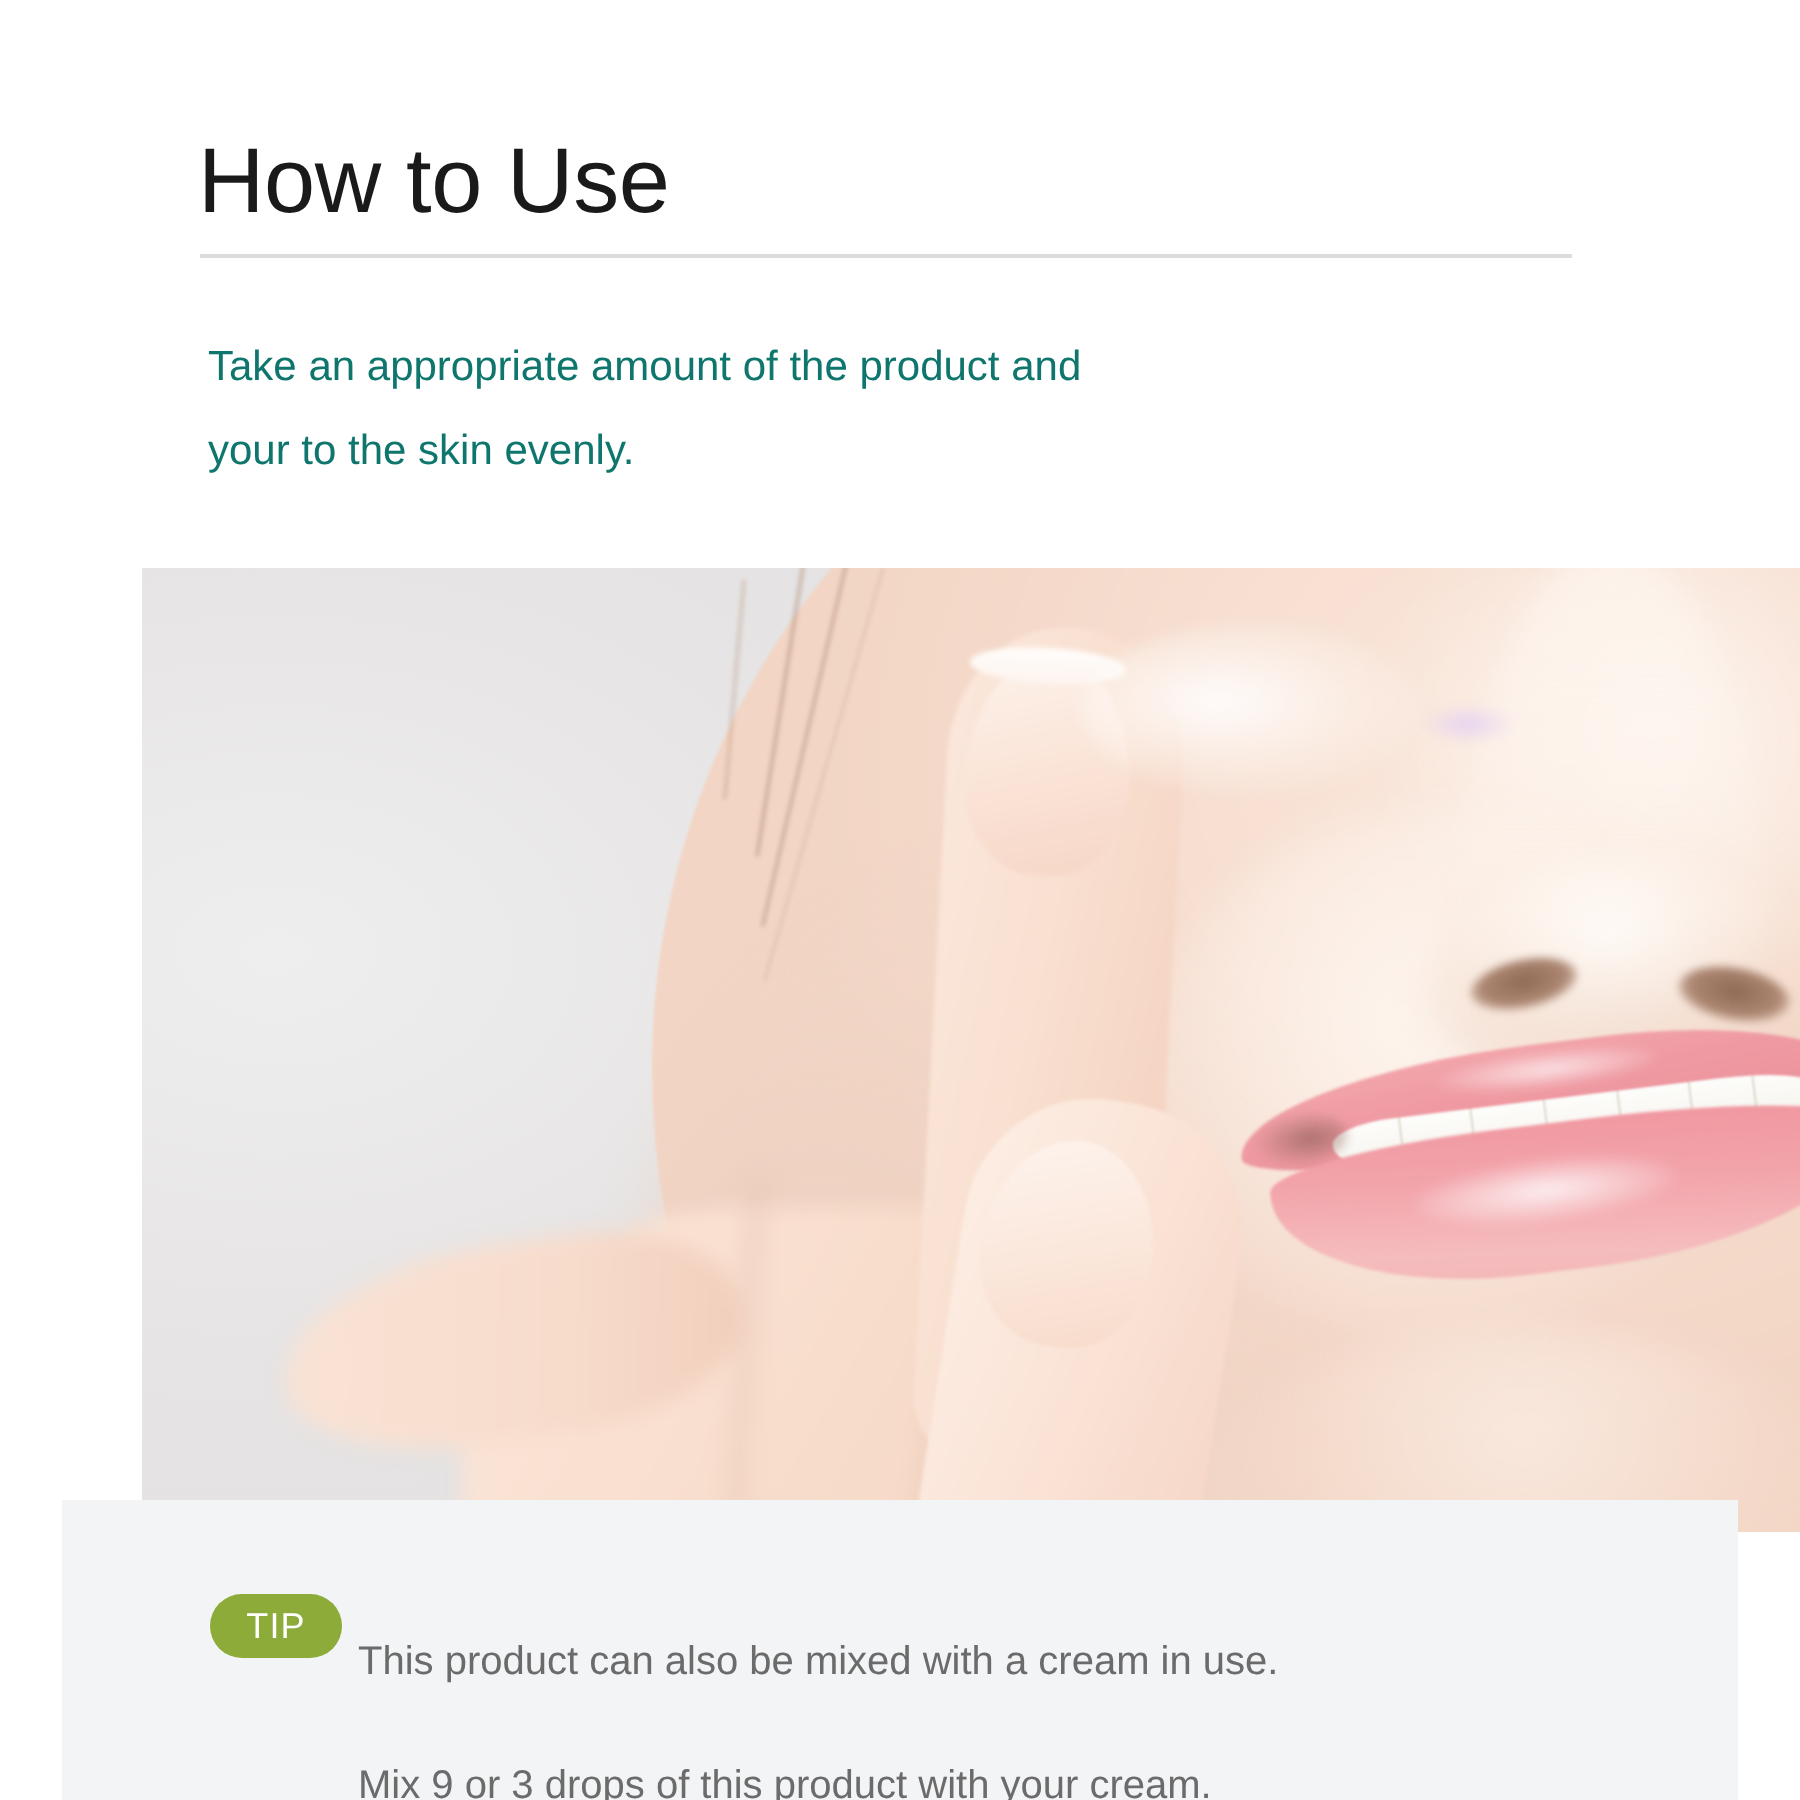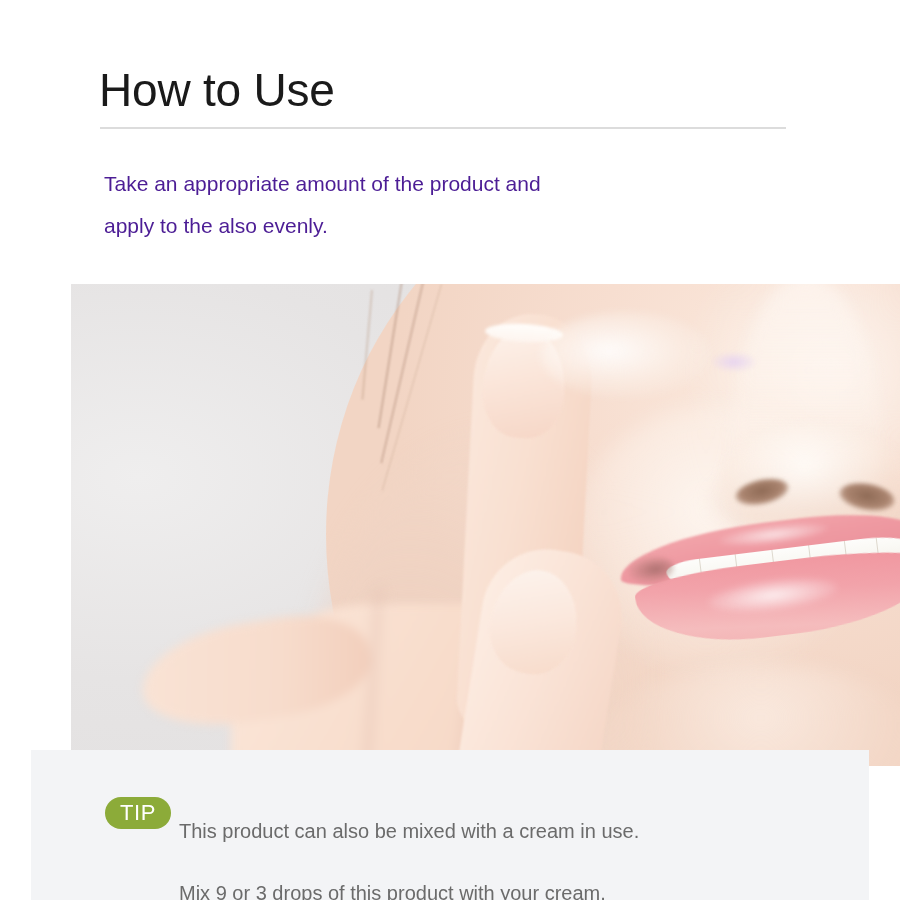--- a/index.html
+++ b/index.html
@@ -46,21 +46,21 @@
   }
 
   
   .intro {
     position: absolute;
     left: 104px;
     top: 163px;
     width: 640px;
     font-size: 21px;
     line-height: 42px;
-    color: #4c1d95;
+    color: #0f766e;
     font-weight: 400;
   }
   .intro div { white-space: nowrap; }
 
   
   .photo {
     position: absolute;
     left: 31px;
     top: 268px;
     width: 838px;
@@ -391,21 +391,21 @@
 
   .tip-pill {
     position: absolute;
     left: 74px;
     top: 47px;
     width: 66px;
     height: 32px;
     border-radius: 16px;
     background: #8cab39;
     color: #ffffff;
-    font-size: 22px;
+    font-size: 18px;
     line-height: 32px;
     text-align: center;
     letter-spacing: 0.6px;
   }
 
   .tip-text {
     position: absolute;
     left: 148px;
     top: 38px;
     width: 660px;
@@ -419,21 +419,21 @@
 <body>
 
 <div class="page">
 
   <h1 class="section-title">How to Use</h1>
 
   <div class="title-divider"></div>
 
   <div class="intro">
     <div>Take an appropriate amount of the product and</div>
-    <div>apply to the also evenly.</div>
+    <div>your to the skin evenly.</div>
   </div>
 
   <figure class="photo">
     <div class="bg-wash"></div>
 
     <div class="face"></div>
     <div class="face-shade"></div>
     <div class="forehead-glow"></div>
     <div class="cheek-glow"></div>
 

